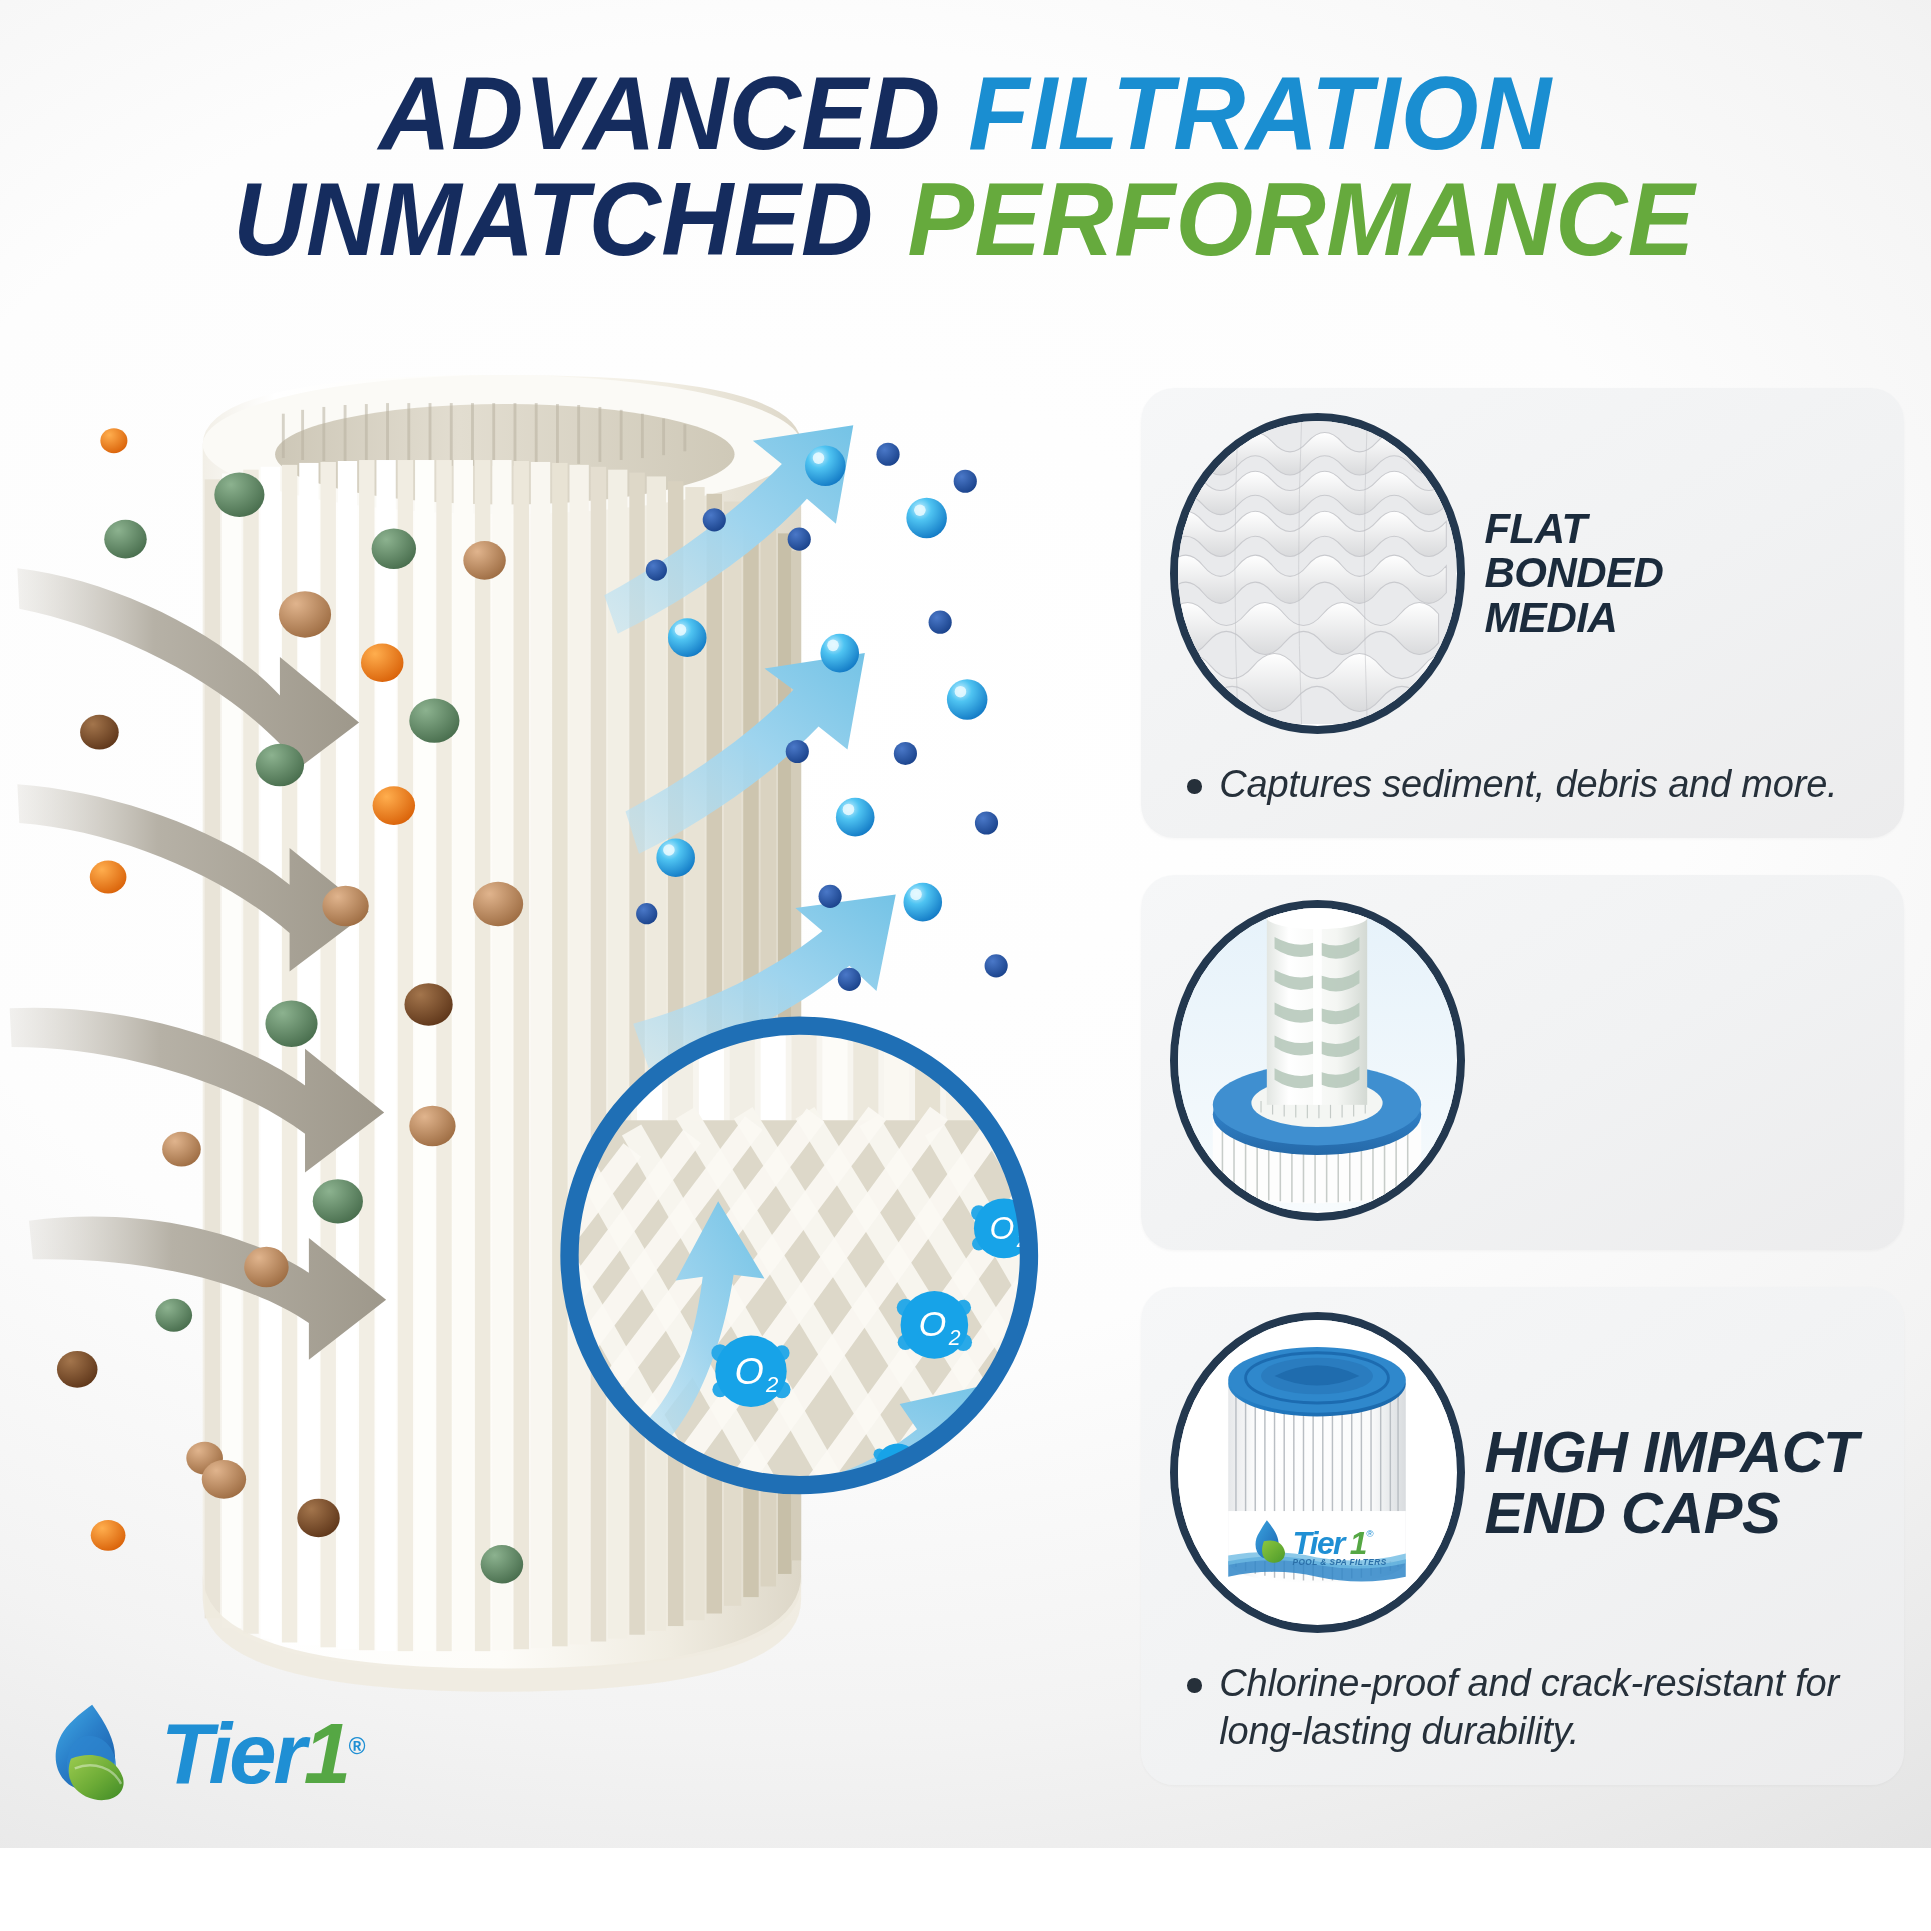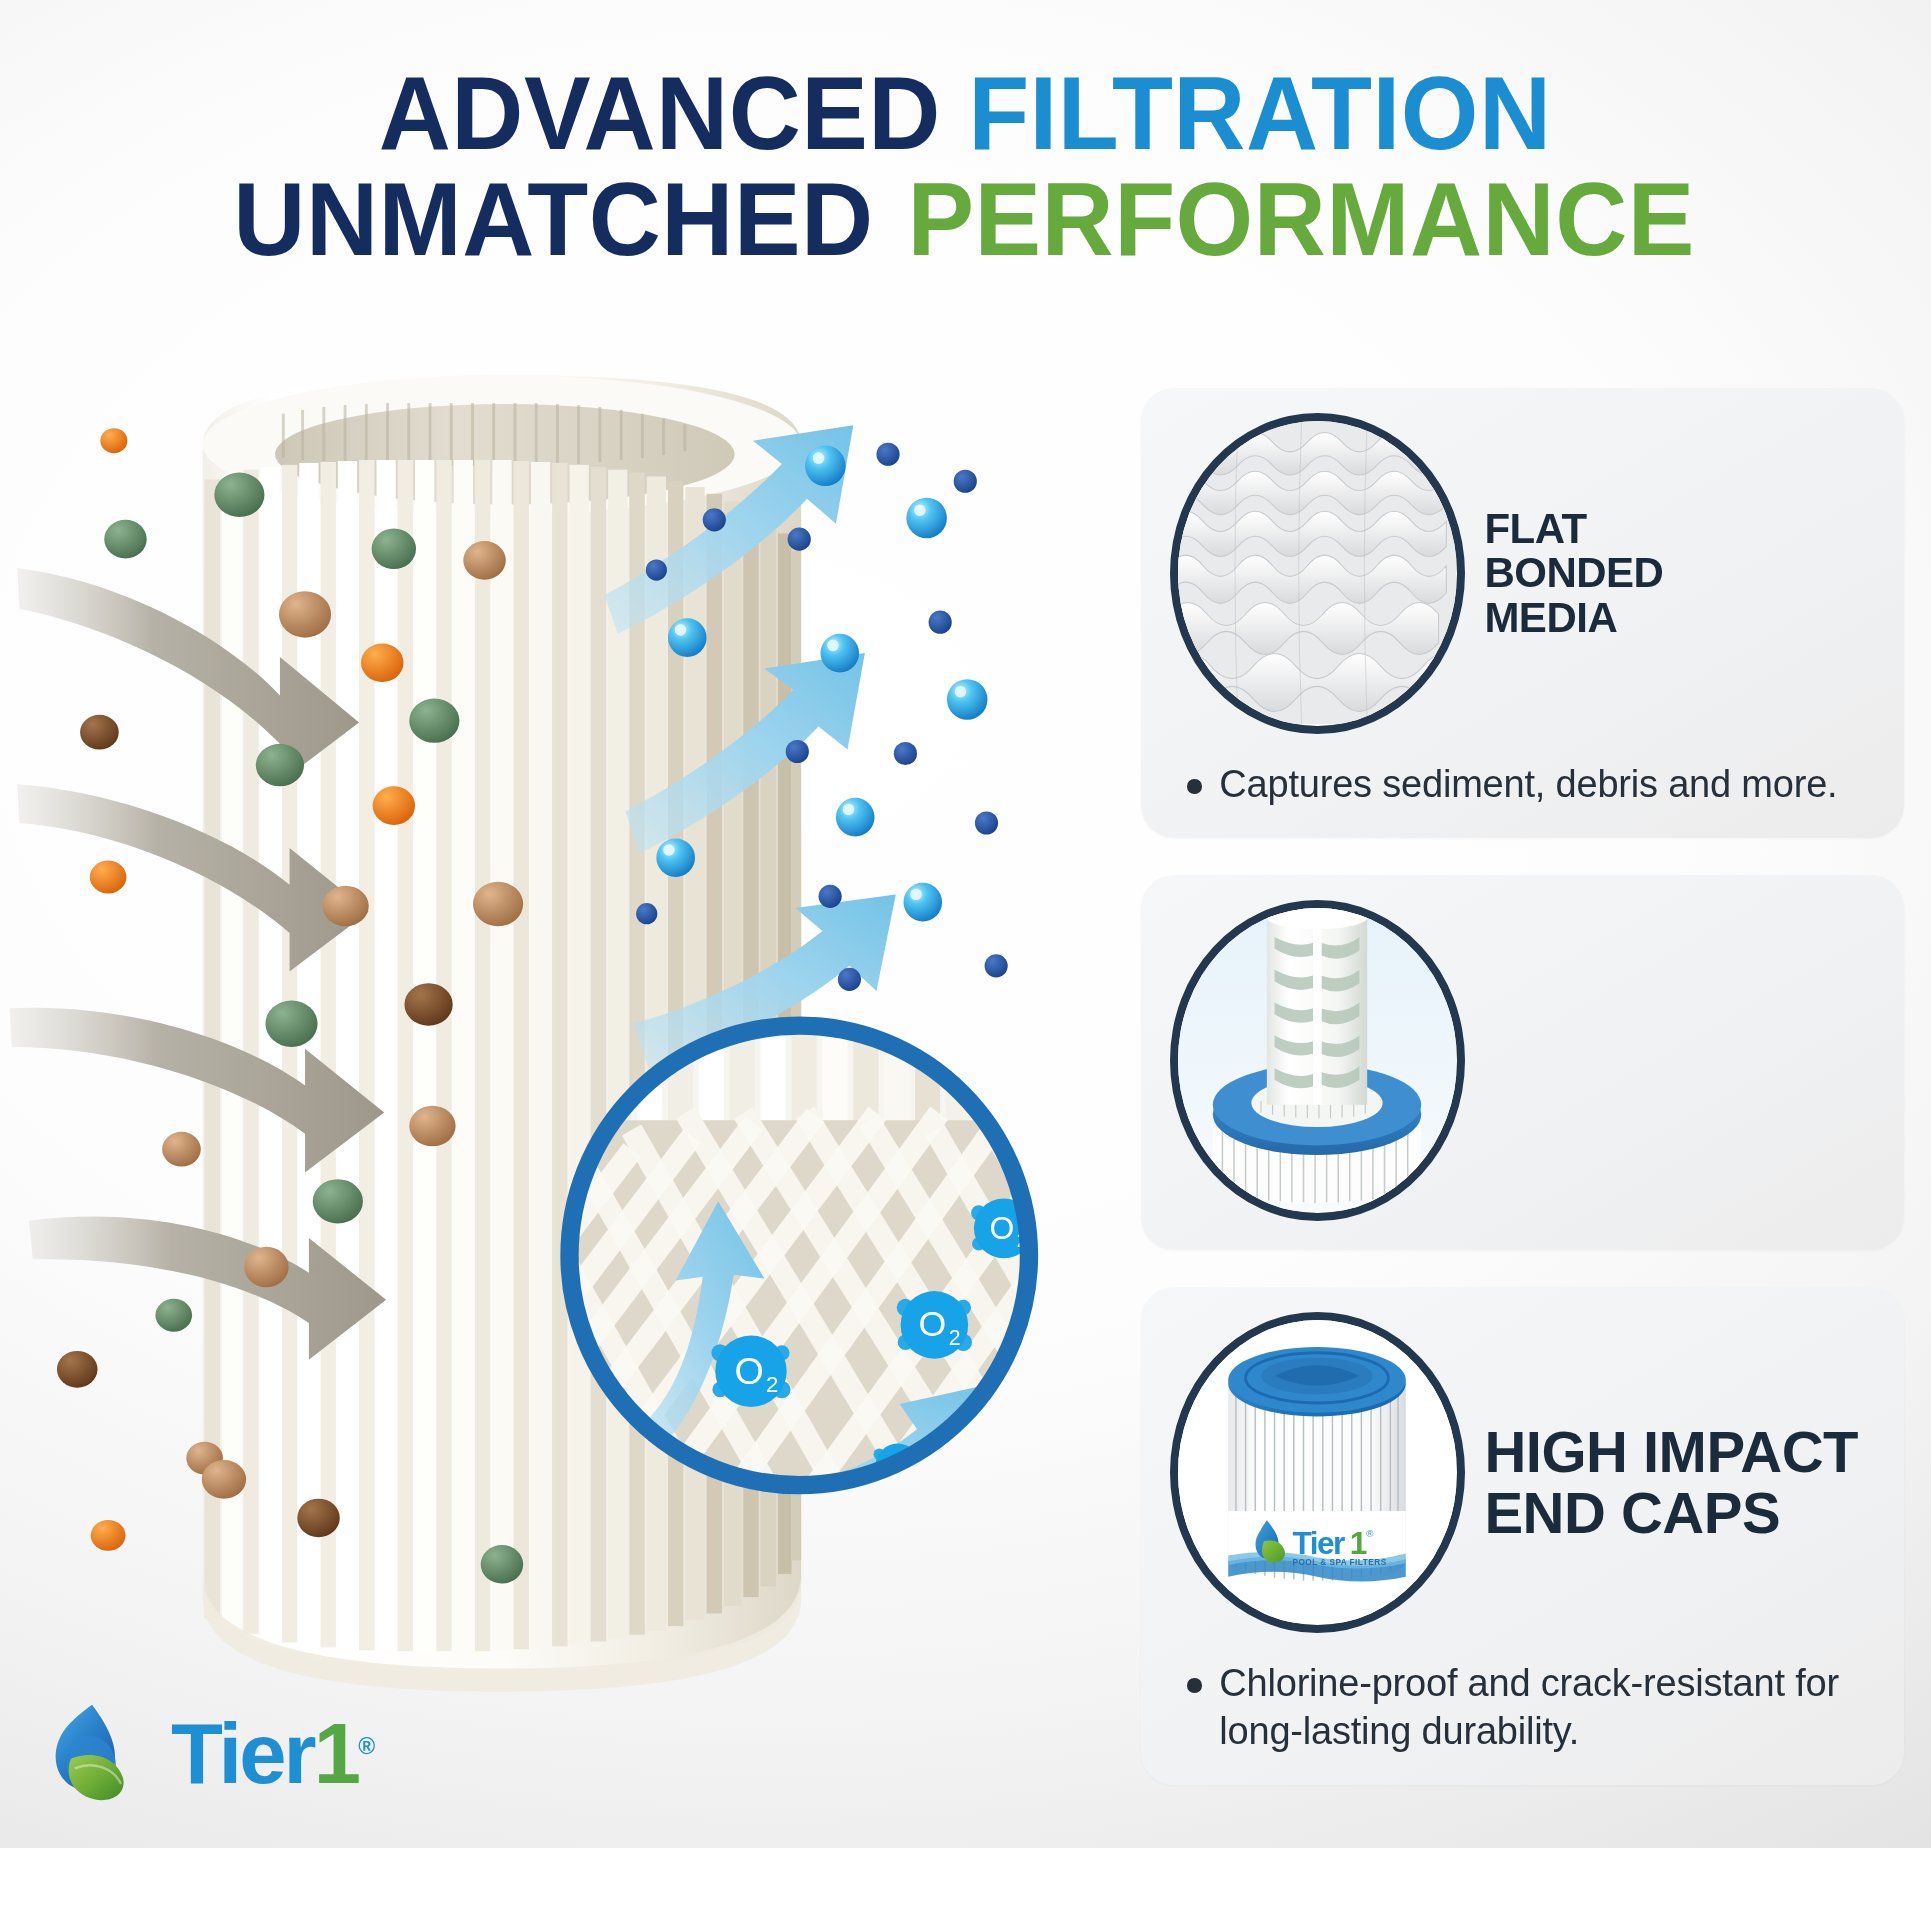--- a/index.html
+++ b/index.html
@@ -9,20 +9,21 @@
     background: #ffffff;
     overflow: hidden;
   }
   #stage {
     position: relative;
     width: 1931px;
     height: 1848px;
     background:
       radial-gradient(ellipse 115% 85% at 40% 38%, #ffffff 0%, #fdfdfd 42%, #f3f3f3 66%, #e6e6e6 86%, #dcdcdc 100%);
     overflow: hidden;
+    font-style: italic;
   }
 
   
   .headline {
     position: absolute;
     left: 0; right: 0; top: 60px;
     text-align: center;
     line-height: 1.02;
     letter-spacing: -0.5px;
   }
@@ -97,21 +98,21 @@
     font-weight: 400;
     letter-spacing: -0.2px;
   }
   .card-2 .card-top { align-items: center; }
   .card-3 .card-heading { font-size: 58px; margin-top: 20px; }
 
   
   .brand {
     position: absolute;
     left: 42px; bottom: 41px;
-    display: flex; align-items: center; gap: 21px;
+    display: flex; align-items: center; gap: 11px;
   }
   .brand-word {
     font-size: 85px;
     font-weight: 700;
     color: #1f8fd4;
     letter-spacing: -2.9px;
     line-height: 1;
     position: relative;
   }
   .brand-one { color: #55a744; }

